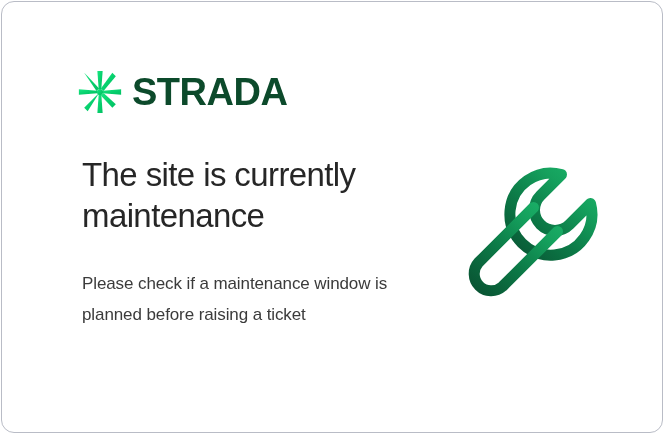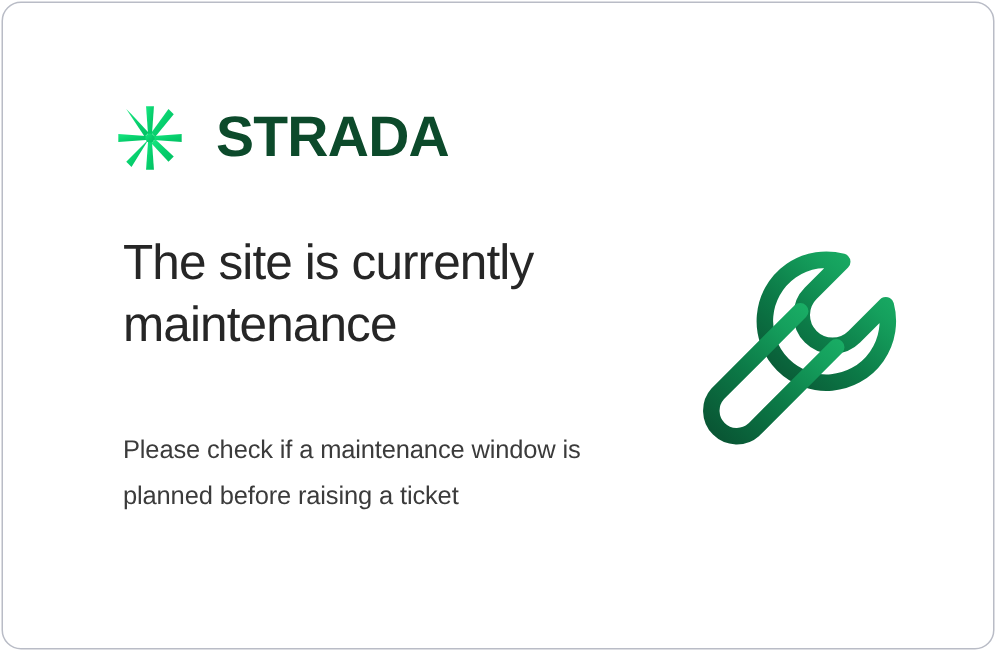--- a/index.html
+++ b/index.html
@@ -30,21 +30,21 @@
     overflow: hidden;
   }
 
   
   .logo {
     position: absolute;
     left: 76px;
     top: 68px;
     display: flex;
     align-items: center;
-    gap: 22px;
+    gap: 10px;
     text-align: center;
   }
   .logo-mark {
     width: 44px;
     height: 44px;
     display: block;
     flex: none;
   }
   .logo-word {
     font-size: 38px;
@@ -67,21 +67,21 @@
     line-height: 41px;
     font-weight: normal;
     letter-spacing: -0.6px;
     color: #262626;
   }
 
   
   .body-copy {
     position: absolute;
     left: 80px;
-    top: 282px;
+    top: 266px;
     width: 312px;
     margin: 0;
     font-size: 17px;
     line-height: 31px;
     font-weight: normal;
     letter-spacing: -0.1px;
     color: #3b3b3b;
   }
 
   

